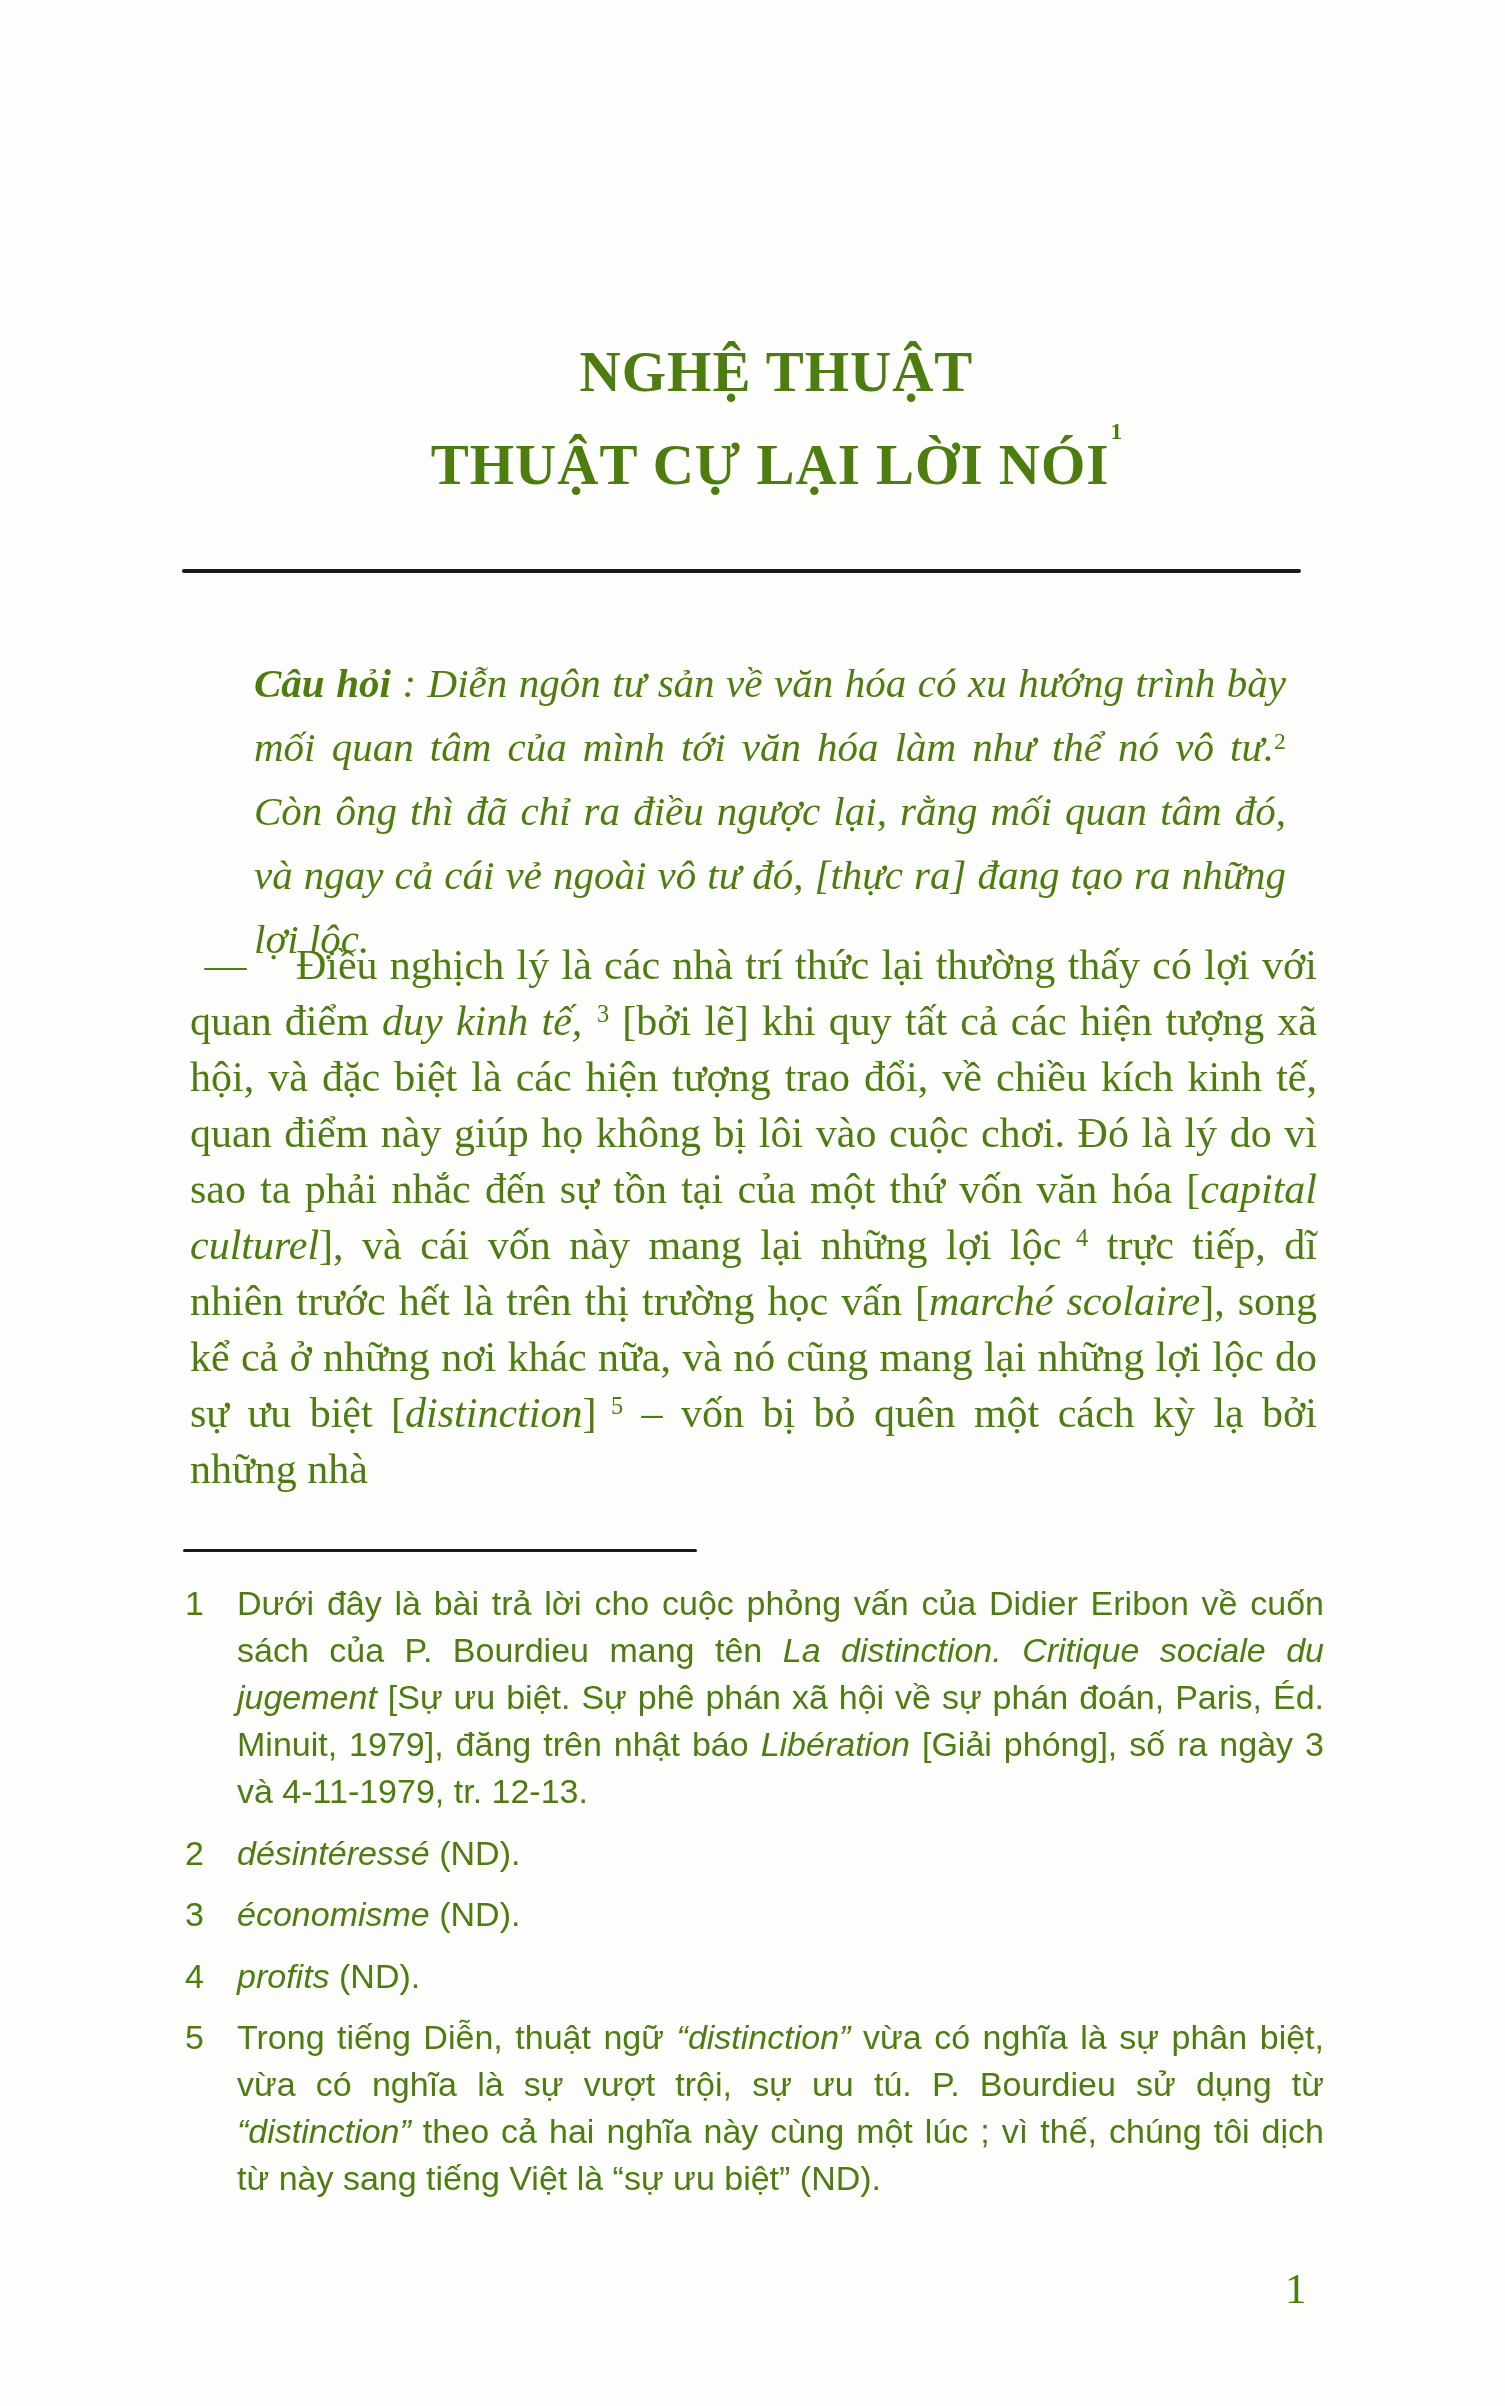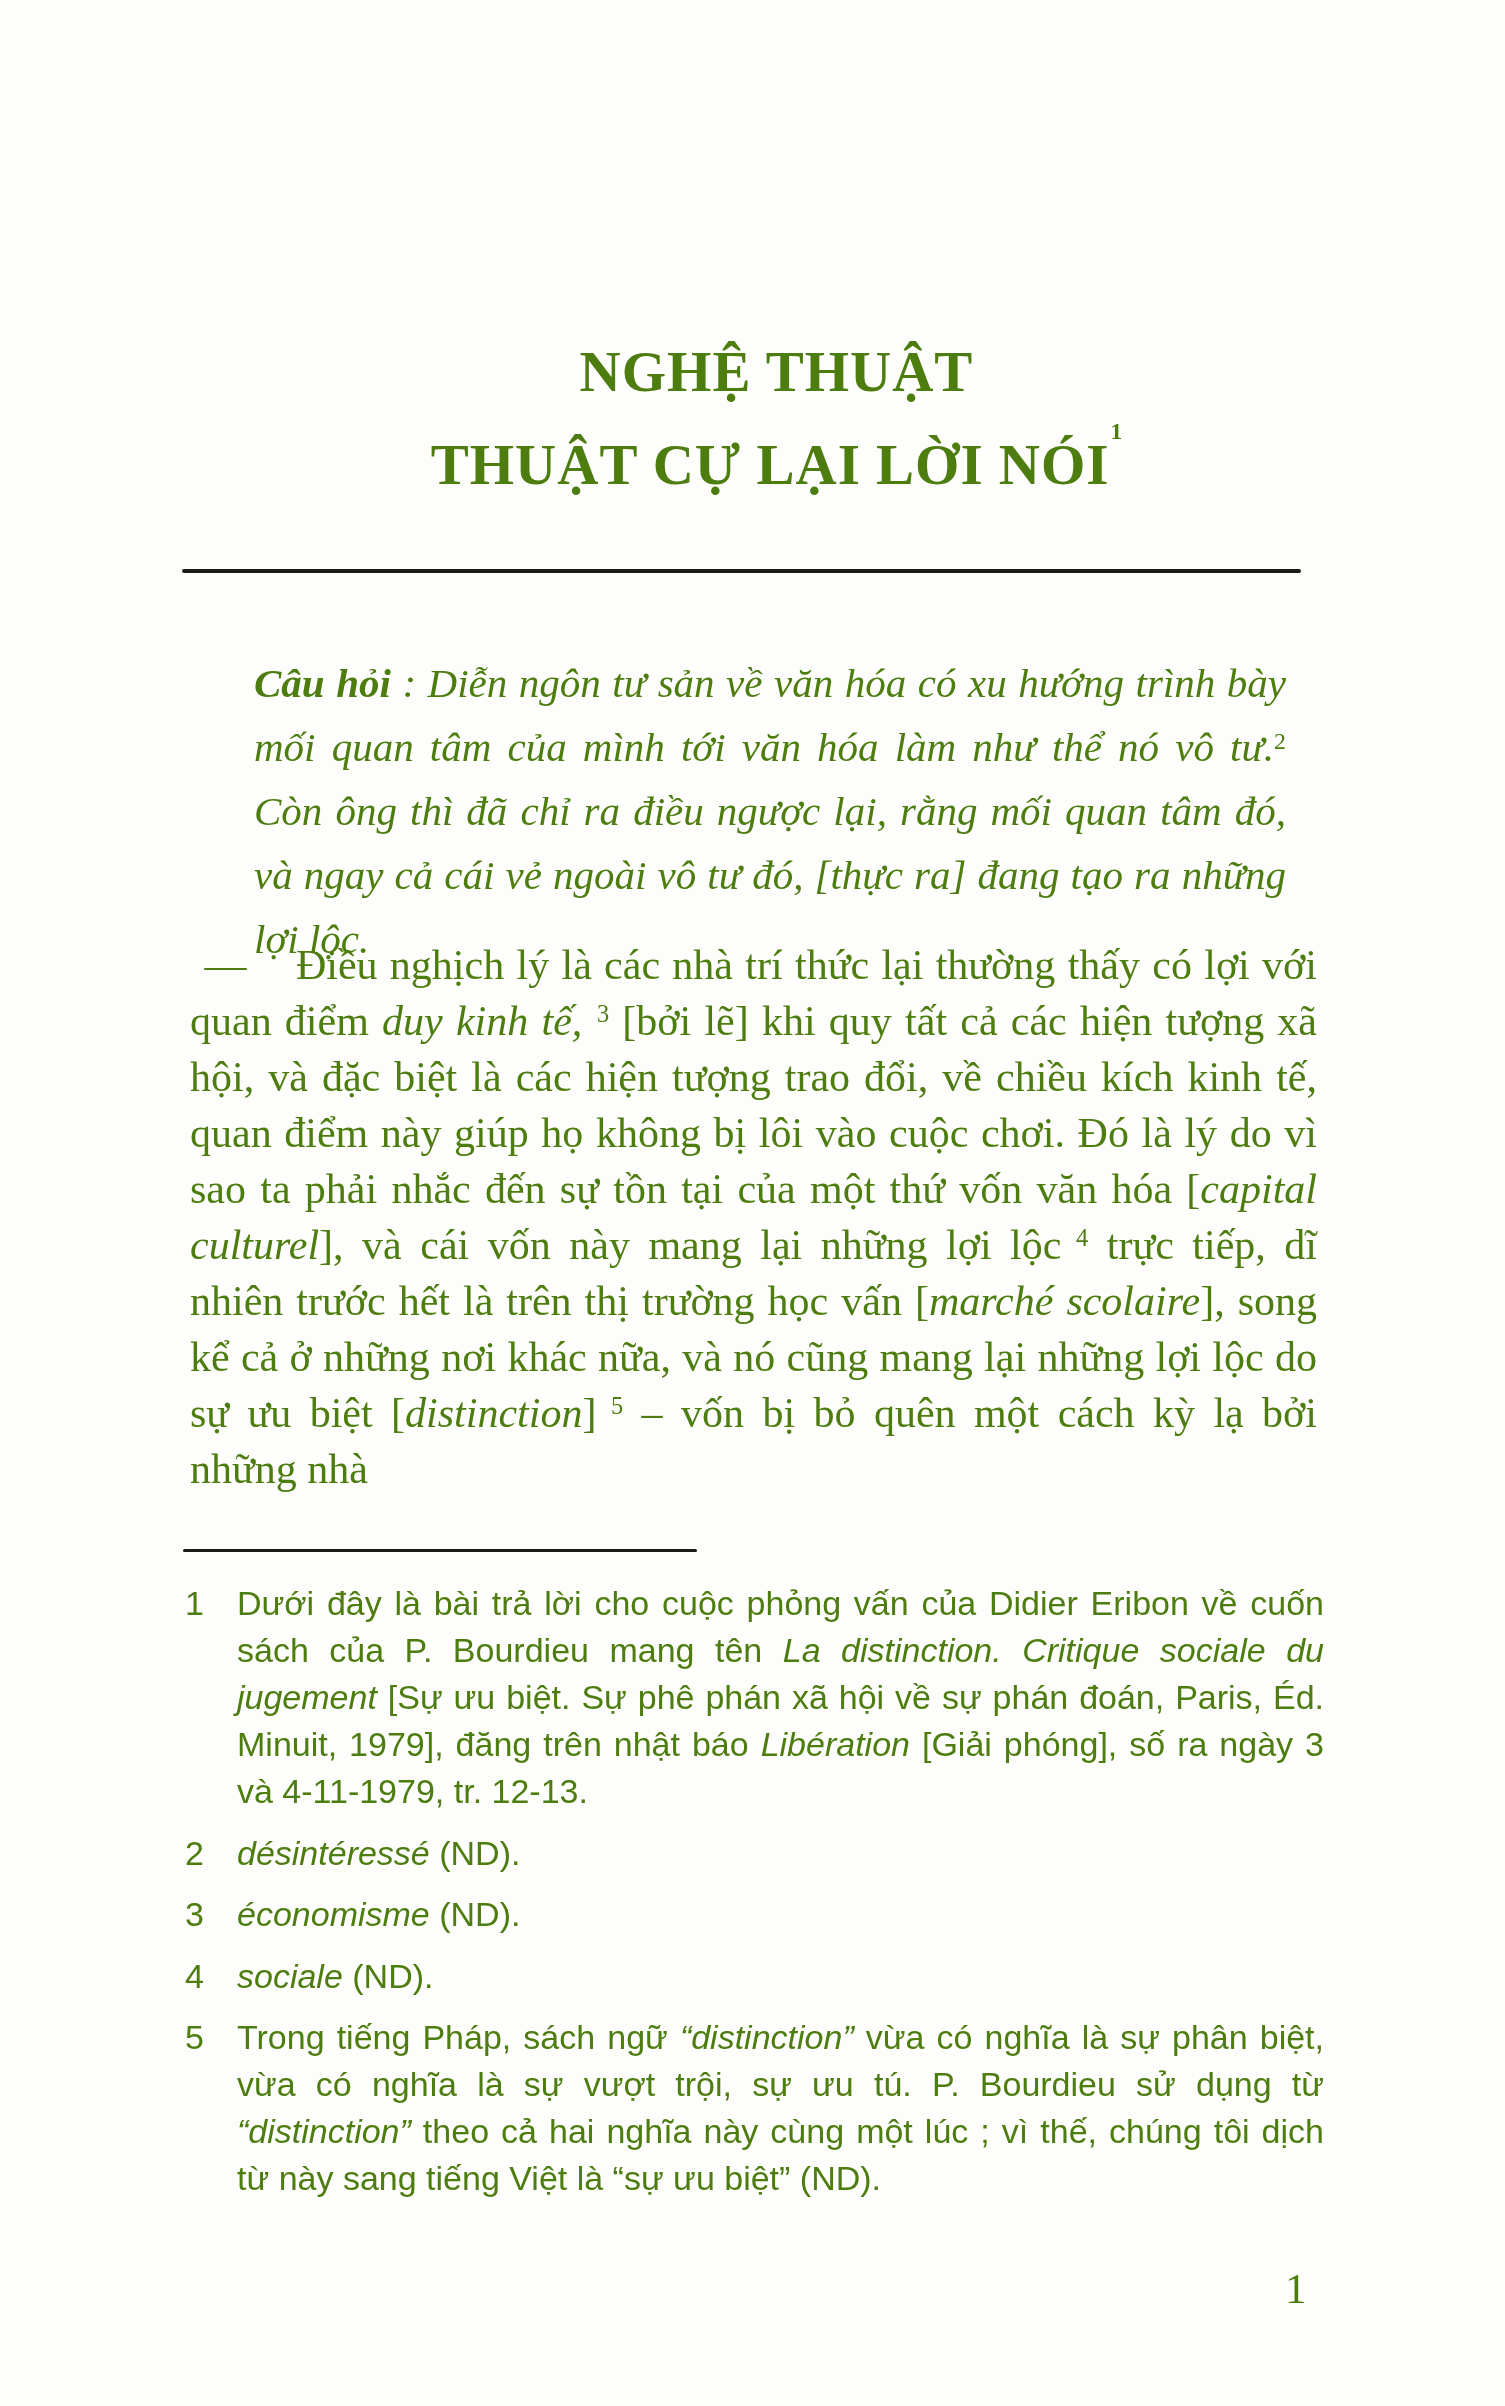--- a/index.html
+++ b/index.html
@@ -109,24 +109,24 @@
     <div class="footnote">
       <span class="fn-num">2</span>
       <span class="fn-text"><span class="run-i">désintéressé</span><span> (ND).</span></span>
     </div>
     <div class="footnote">
       <span class="fn-num">3</span>
       <span class="fn-text"><span class="run-i">économisme</span><span> (ND).</span></span>
     </div>
     <div class="footnote">
       <span class="fn-num">4</span>
-      <span class="fn-text"><span class="run-i">sociale</span><span> (ND).</span></span>
+      <span class="fn-text"><span class="run-i">profits</span><span> (ND).</span></span>
     </div>
     <div class="footnote">
       <span class="fn-num">5</span>
-      <span class="fn-text"><span>Trong tiếng Pháp, sách ngữ </span><span class="run-i">“distinction”</span><span> vừa có nghĩa là sự phân biệt, vừa có nghĩa là sự vượt trội, sự ưu tú. P. Bourdieu sử dụng từ </span><span class="run-i">“distinction”</span><span> theo cả hai nghĩa này cùng một lúc ; vì thế, chúng tôi dịch từ này sang tiếng Việt là “sự ưu biệt” (ND).</span></span>
+      <span class="fn-text"><span>Trong tiếng Diễn, thuật ngữ </span><span class="run-i">“distinction”</span><span> vừa có nghĩa là sự phân biệt, vừa có nghĩa là sự vượt trội, sự ưu tú. P. Bourdieu sử dụng từ </span><span class="run-i">“distinction”</span><span> theo cả hai nghĩa này cùng một lúc ; vì thế, chúng tôi dịch từ này sang tiếng Việt là “sự ưu biệt” (ND).</span></span>
     </div>
   </div>
 
   <div class="page-number">1</div>
 
 </div>
 
 
 </body></html>

